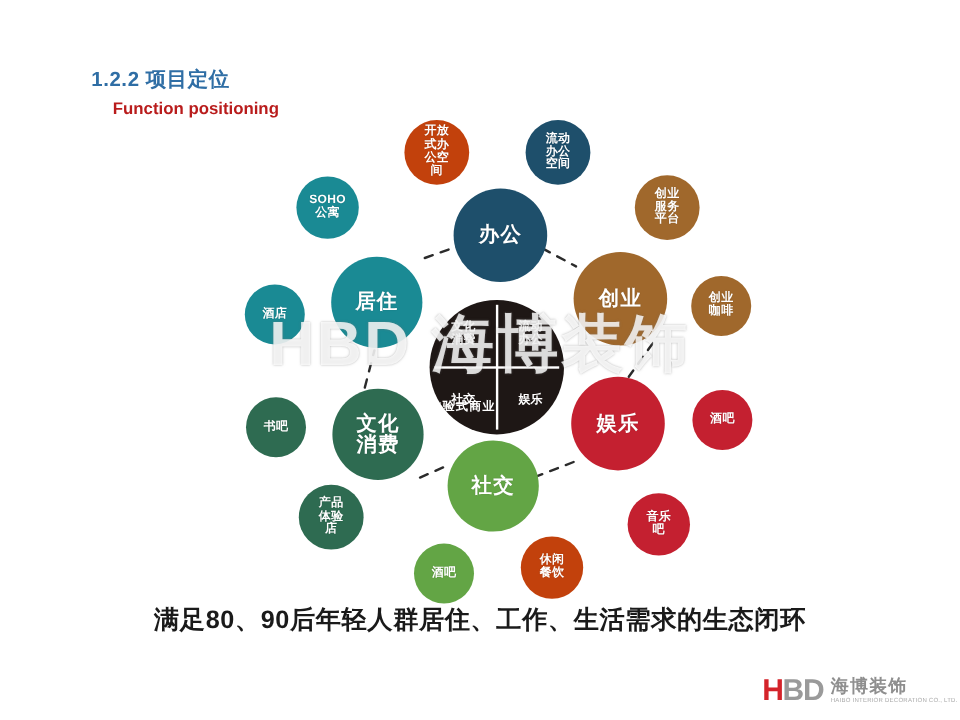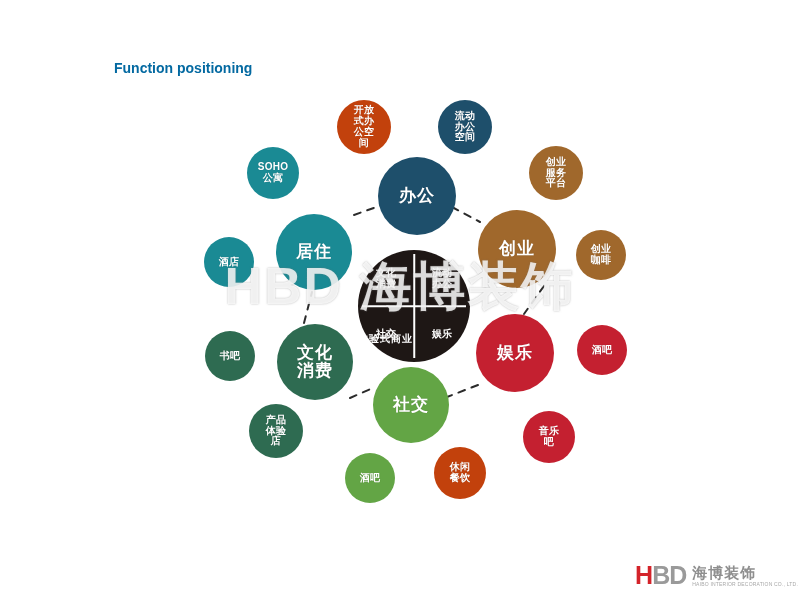--- a/index.html
+++ b/index.html
@@ -12,22 +12,22 @@
   }
   #stage{position:absolute;left:0;top:0;width:800px;height:600px;}
 
   
   .heading{position:absolute;left:76px;top:56px;}
   .heading .h-cn{
     font-size:17px;color:#2f6ea5;font-weight:bold;letter-spacing:.5px;
     line-height:22px;white-space:nowrap;
   }
   .heading .h-en{
-    font-size:14px;color:#0369a1;font-weight:bold;
-    margin-left:38px;margin-top:3px;line-height:18px;white-space:nowrap;
+    font-size:14px;color:#b91c1c;font-weight:bold;
+    margin-left:18px;margin-top:3px;line-height:18px;white-space:nowrap;
   }
 
   
   .diagram{position:absolute;left:0;top:0;width:800px;height:600px;}
   svg.links{position:absolute;left:0;top:0;width:800px;height:600px;}
 
   .node{
     position:absolute;border-radius:50%;
     display:flex;align-items:center;justify-content:center;
     text-align:center;color:#ffffff;
@@ -96,20 +96,21 @@
   .logo .logo-txt{margin-left:6px;}
   .logo .logo-cn{font-size:15px;font-weight:bold;color:#8f8f8f;line-height:16px;letter-spacing:1px;}
   .logo .logo-en{font-size:5px;color:#a8a8a8;line-height:7px;letter-spacing:.2px;}
 </style>
 </head>
 <body>
 
 <div id="stage">
 
   <div class="heading">
+    <div class="h-cn">1.2.2 项目定位</div>
     <div class="h-en">Function positioning</div>
   </div>
 
   <div class="diagram">
     <svg class="links" viewBox="0 0 800 600">
       <g stroke="#2b2b2b" stroke-width="2" stroke-dasharray="7 7" fill="none" stroke-linecap="round">
         <line x1="354" y1="215" x2="382" y2="205"></line>
         <line x1="452" y1="207" x2="480" y2="222"></line>
         <line x1="544" y1="286" x2="524" y2="314"></line>
         <line x1="478" y1="385" x2="447" y2="397"></line>
@@ -199,20 +200,21 @@
         </div>
         <div class="node minor" style="left: 434px; top: 447px; width: 52px; height: 52px; background: #c2410c;">
           <span class="lbl">休闲
 餐饮</span>
         </div>
       </div>
   </div>
 
   <div class="wm wm-main">HBD 海博装饰</div>
 
+  <div class="caption">满足80、90后年轻人群居住、工作、生活需求的生态闭环</div>
 
   <div class="logo">
     <div class="hbd"><span class="h">H</span><span>BD</span></div>
     <div class="logo-txt">
       <div class="logo-cn">海博装饰</div>
       <div class="logo-en">HAIBO INTERIOR DECORATION CO., LTD.</div>
     </div>
   </div>
 
 </div>

